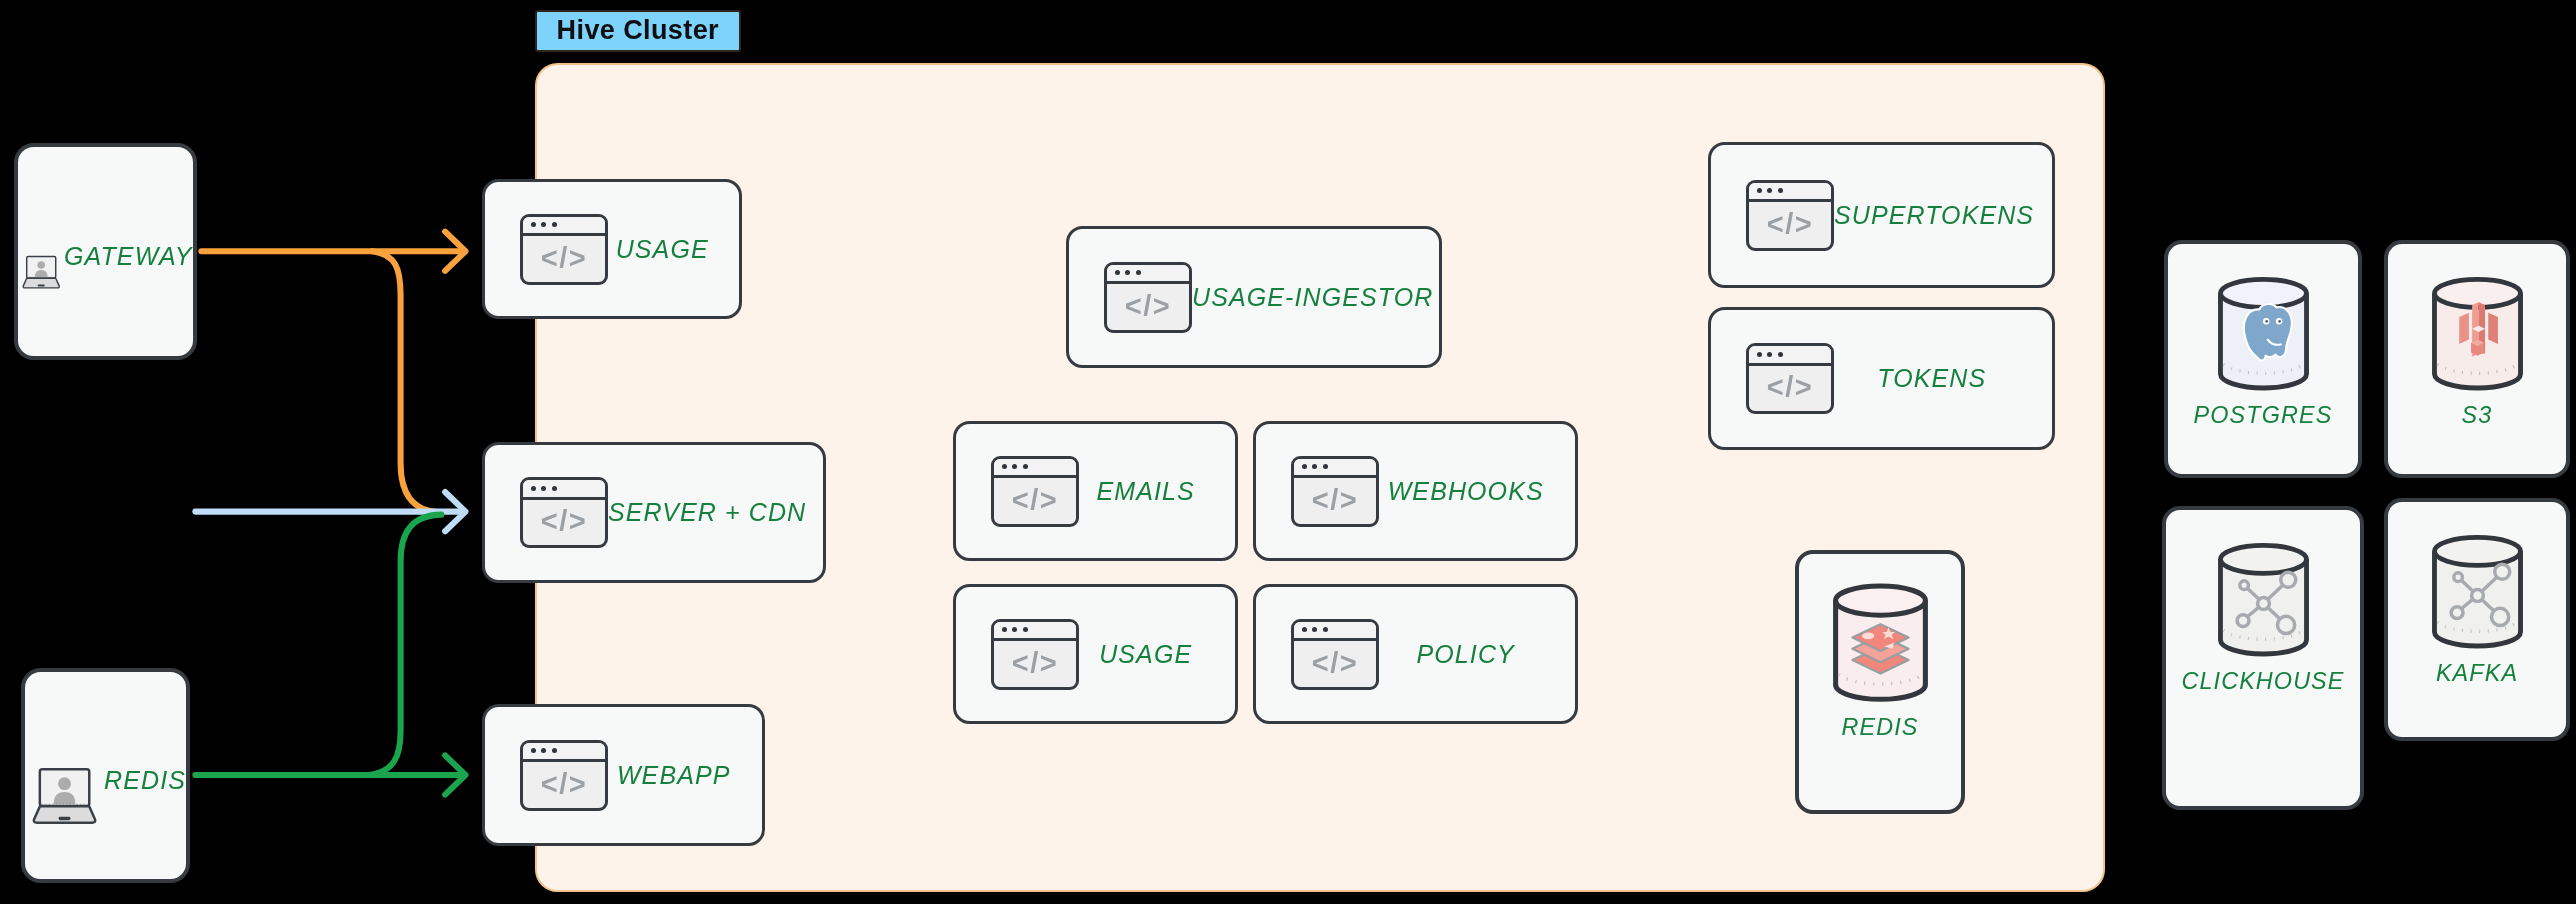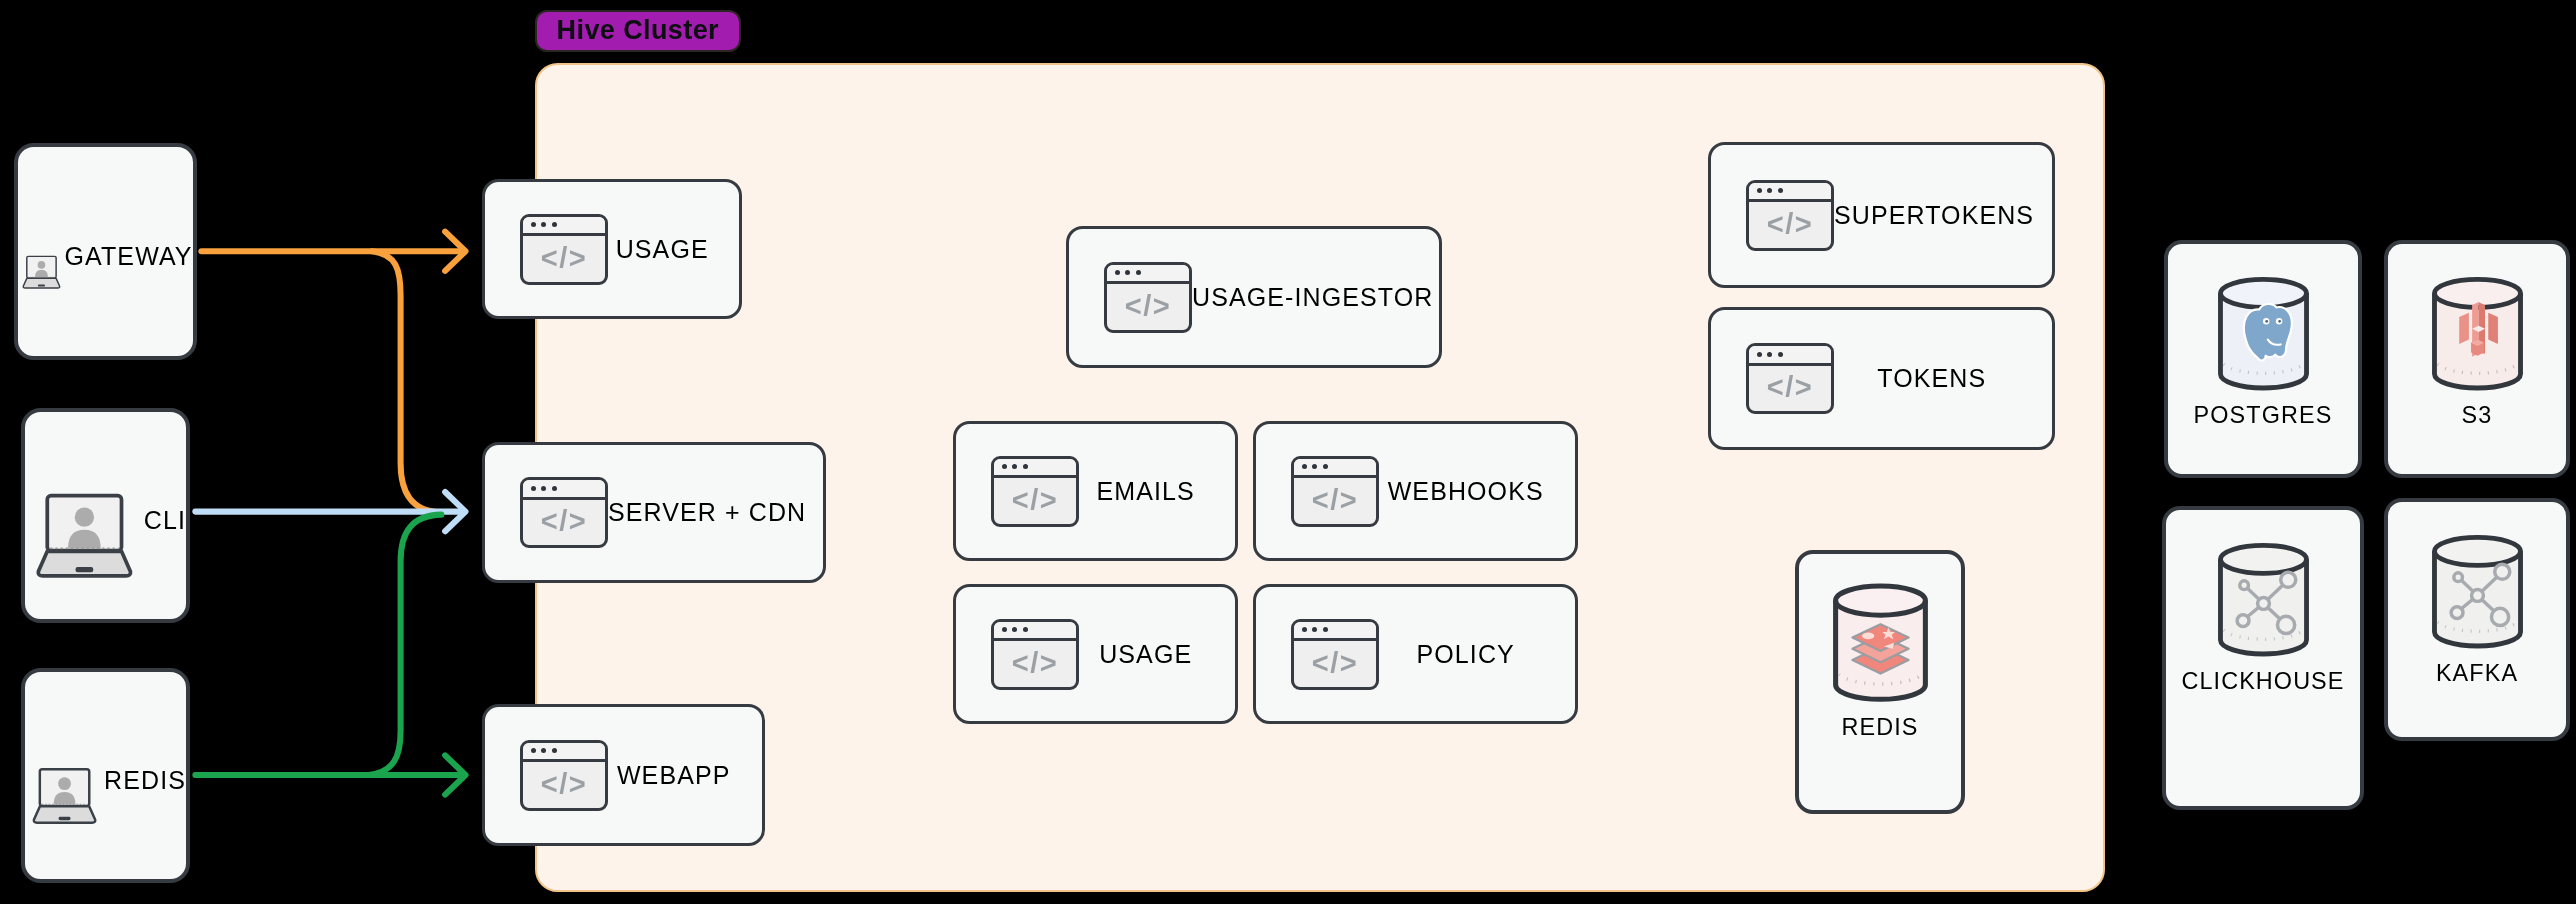--- a/index.html
+++ b/index.html
@@ -6,30 +6,30 @@
   #canvas{position:relative;width:2576px;height:904px;background:#000000;overflow:hidden;
           font-family:"Liberation Sans",sans-serif;}
 
   
   #edges{position:absolute;left:0;top:0;z-index:1;}
 
   
   .cluster{position:absolute;left:535px;top:63px;width:1570px;height:829px;
            background:#FDF3EA;border:2.3px solid #F2C388;border-radius:22.6px;box-sizing:border-box;z-index:0;}
   .cluster-tag{position:absolute;left:535px;top:9.8px;height:42px;display:inline-flex;align-items:center;
-           padding:0 19.6px;background:#a21caf;border:2.3px solid #2B2621;border-radius:12px;box-sizing:border-box;
+           padding:0 19.6px;background:#7dd3fc;border:2.3px solid #2B2621;border-radius:3px;box-sizing:border-box;
            font-size:27px;font-weight:600;color:#0D0E10;z-index:3;letter-spacing:0.4px;}
 
   
   .node{position:absolute;box-sizing:border-box;background:#F7F8F8;border:4.5px solid #363B41;z-index:2;}
   .client{border-radius:19.6px;display:flex;flex-direction:row;align-items:center;}
   .service{border-radius:16.6px;border-width:3.8px;display:flex;align-items:center;padding:0 22.6px 0 35px;}
   .db{border-radius:18px;display:flex;flex-direction:column;align-items:center;}
 
-  .nlabel{color:#000000;letter-spacing:1.1px;white-space:nowrap;}
+  .nlabel{font-style:italic;color:#15803d;letter-spacing:1.1px;white-space:nowrap;}
   .client .nlabel{font-size:25px;margin-top:10.6px;}
   .service .nlabel{flex:1;text-align:center;font-size:25px;}
   .db .nlabel{font-size:23.4px;margin-top:7px;}
 
   .client svg.laptop{margin-top:41px;}
   .db svg.cyl{margin-top:30px;}
   .db.redis-box svg.cyl{margin-top:26px;}
 
   
   .browser-icon{width:88px;height:71px;flex:0 0 88px;box-sizing:border-box;border:3.8px solid #363B41;
@@ -72,31 +72,20 @@
       <rect x="30" y="4" width="100" height="74" rx="5" fill="#F1F1F1" stroke="#3A4045" stroke-width="5"></rect>
       <circle cx="80" cy="33" r="13" fill="#ACACAC"></circle>
       <path d="M58 75 Q58 50 80 50 Q102 50 102 75 Z" fill="#ACACAC"></path>
       <line x1="34" y1="75" x2="126" y2="75" stroke="#9A9A9A" stroke-width="2.5" stroke-dasharray="3 4"></line>
       <path d="M30 79 L130 79 L142 106 Q143 112 136 112 L24 112 Q17 112 18 106 Z" fill="#DCDCDC" stroke="#3A4045" stroke-width="5" stroke-linejoin="round"></path>
       <rect x="68" y="100" width="24" height="7" rx="3" fill="#3A4045"></rect>
     </svg>
     <span class="nlabel">GATEWAY</span>
   </div>
 
-  <div class="node client" style="left:21px;top:408px;width:169px;height:215px">
-    <svg class="laptop" width="121" height="89" viewBox="0 0 160 118">
-      <rect x="30" y="4" width="100" height="74" rx="5" fill="#F1F1F1" stroke="#3A4045" stroke-width="5"></rect>
-      <circle cx="80" cy="33" r="13" fill="#ACACAC"></circle>
-      <path d="M58 75 Q58 50 80 50 Q102 50 102 75 Z" fill="#ACACAC"></path>
-      <line x1="34" y1="75" x2="126" y2="75" stroke="#9A9A9A" stroke-width="2.5" stroke-dasharray="3 4"></line>
-      <path d="M30 79 L130 79 L142 106 Q143 112 136 112 L24 112 Q17 112 18 106 Z" fill="#DCDCDC" stroke="#3A4045" stroke-width="5" stroke-linejoin="round"></path>
-      <rect x="68" y="100" width="24" height="7" rx="3" fill="#3A4045"></rect>
-    </svg>
-    <span class="nlabel">CLI</span>
-  </div>
 
   <div class="node client" style="left:21px;top:668px;width:169px;height:215px">
     <svg class="laptop" width="121" height="89" viewBox="0 0 160 118">
       <rect x="30" y="4" width="100" height="74" rx="5" fill="#F1F1F1" stroke="#3A4045" stroke-width="5"></rect>
       <circle cx="80" cy="33" r="13" fill="#ACACAC"></circle>
       <path d="M58 75 Q58 50 80 50 Q102 50 102 75 Z" fill="#ACACAC"></path>
       <line x1="34" y1="75" x2="126" y2="75" stroke="#9A9A9A" stroke-width="2.5" stroke-dasharray="3 4"></line>
       <path d="M30 79 L130 79 L142 106 Q143 112 136 112 L24 112 Q17 112 18 106 Z" fill="#DCDCDC" stroke="#3A4045" stroke-width="5" stroke-linejoin="round"></path>
       <rect x="68" y="100" width="24" height="7" rx="3" fill="#3A4045"></rect>
     </svg>

